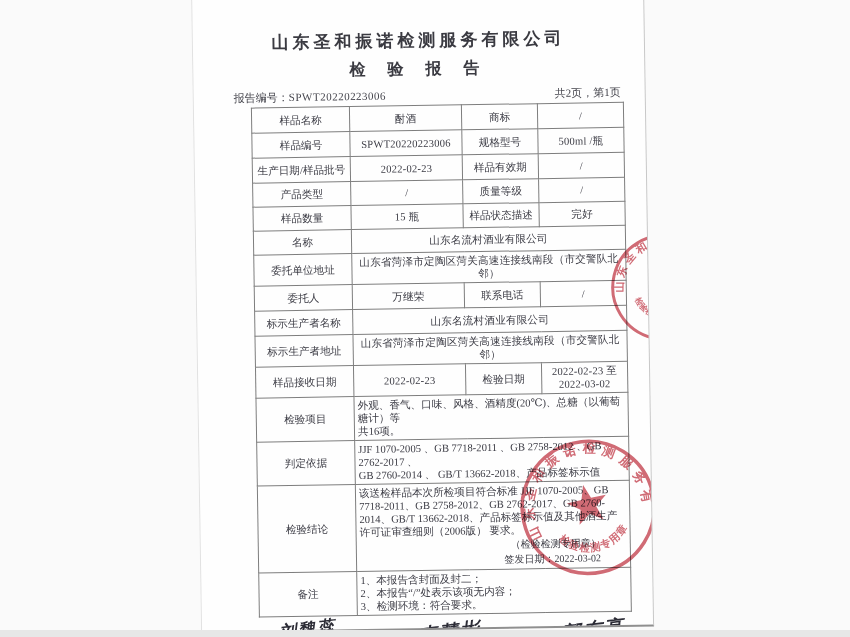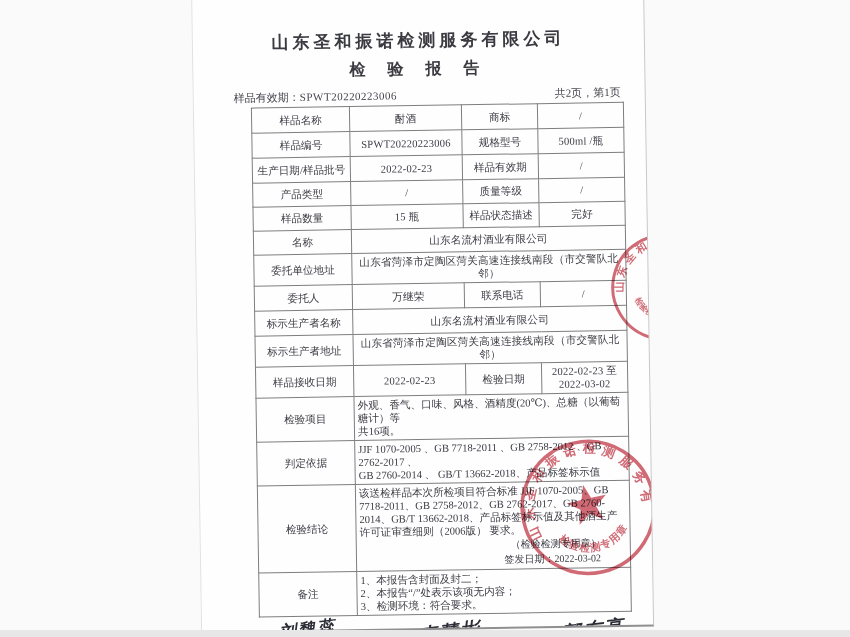--- a/index.html
+++ b/index.html
@@ -77,21 +77,21 @@
 
 <div class="paper">
 
   <div class="title-block">
     <div class="company-title">山东圣和振诺检测服务有限公司</div>
     <div class="report-title">检 验 报 告</div>
   </div>
 
   <div class="meta-row">
     <div class="meta-left">
-      <span>样品有效期：</span><span class="meta-val">SPWT20220223006</span>
+      <span>报告编号：</span><span class="meta-val">SPWT20220223006</span>
     </div>
     <div class="meta-right">共2页，第1页</div>
   </div>
 
   <table class="report">
     <colgroup>
       <col style="width:98px">
         <col style="width:112px">
         <col style="width:76px">
         <col style="width:86px">

